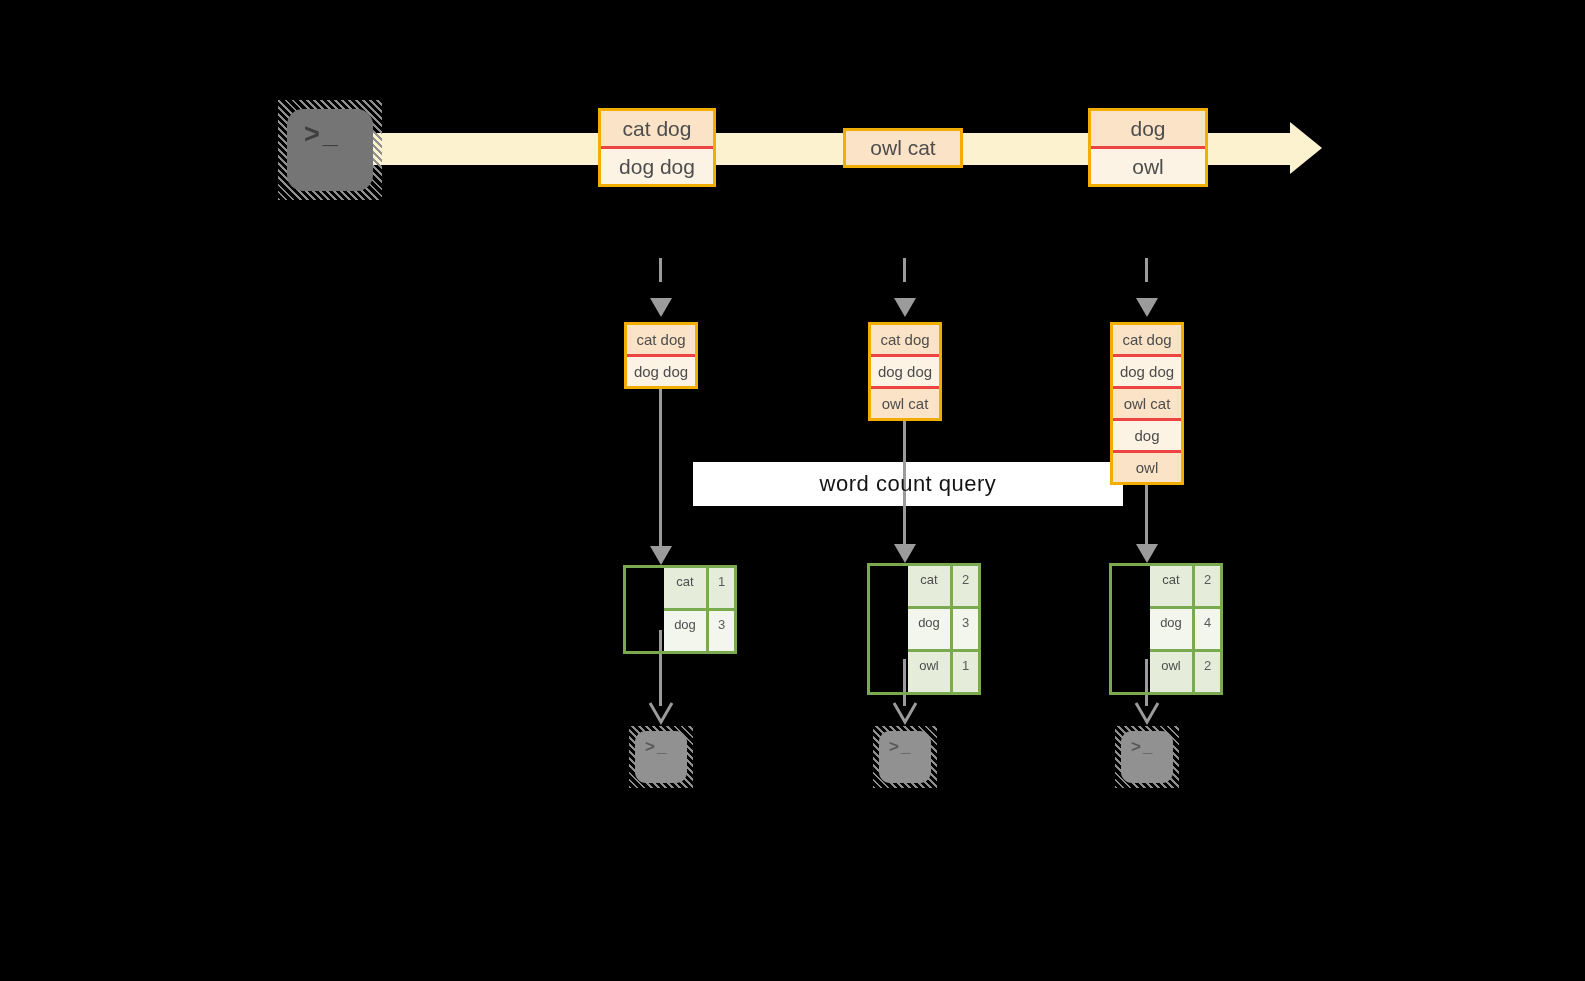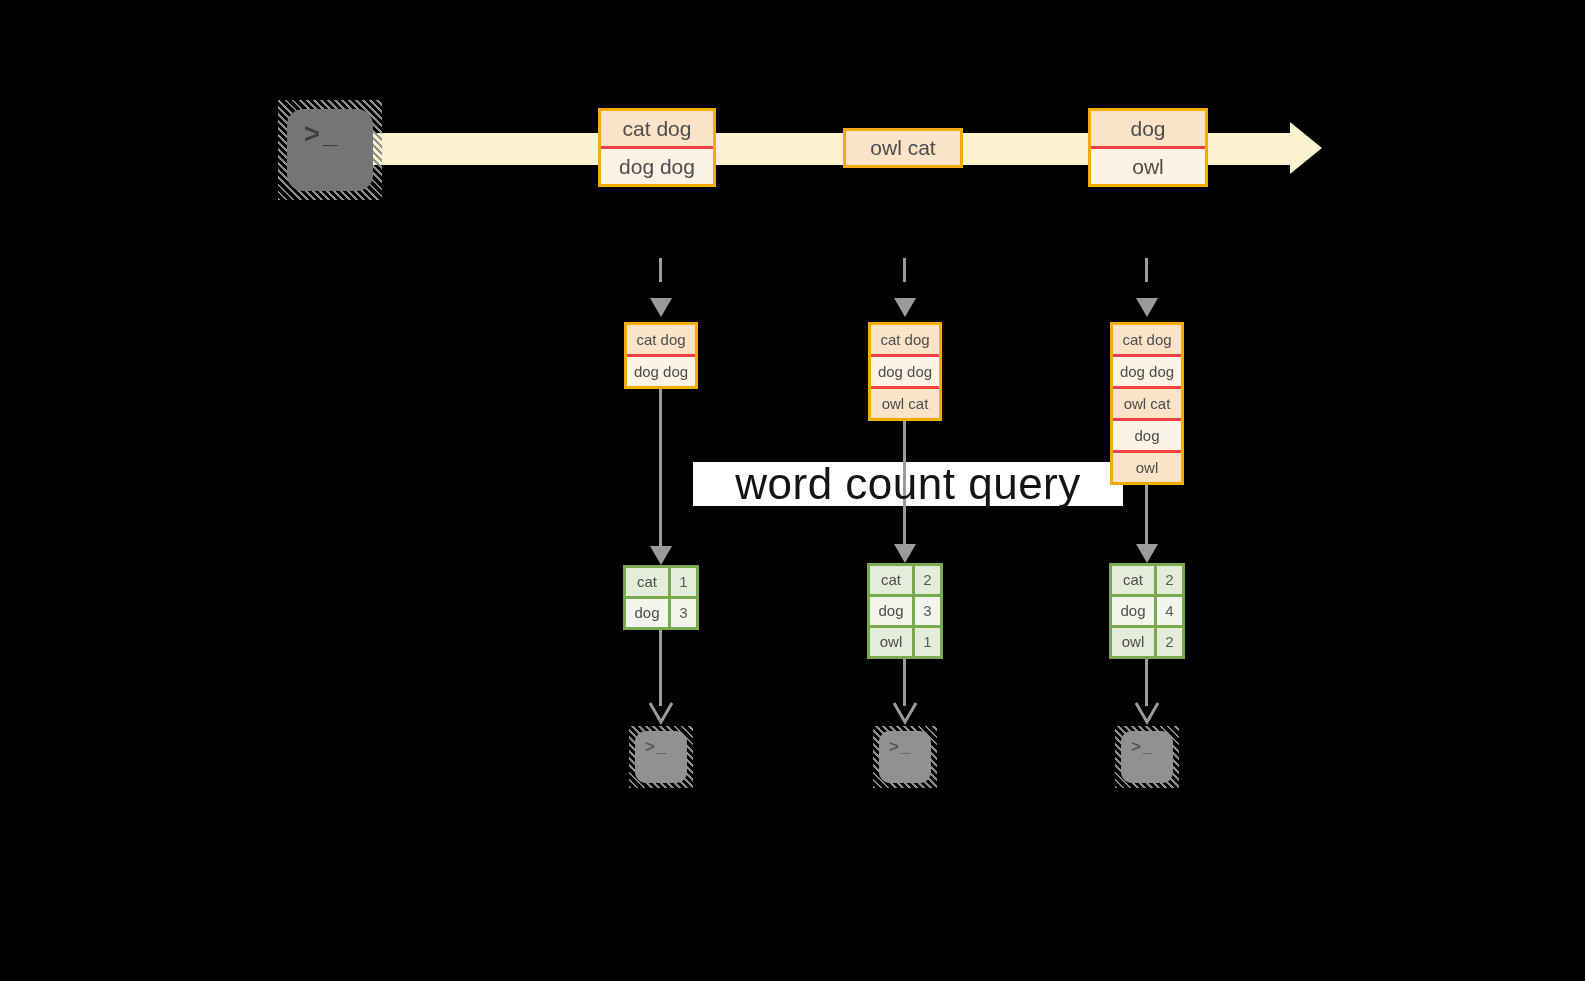--- a/index.html
+++ b/index.html
@@ -39,24 +39,24 @@
   
   .vline{position:absolute;width:3px;background:#9b9b9b;z-index:2;}
   .vdash{position:absolute;width:3px;z-index:2;
     background:repeating-linear-gradient(to bottom,#9b9b9b 0,#9b9b9b 24px,transparent 24px,transparent 36px);}
   .tri{position:absolute;width:0;height:0;z-index:2;
     border-left:11px solid transparent;border-right:11px solid transparent;border-top:19px solid #9b9b9b;}
   .vhead{position:absolute;z-index:2;}
   
   .qlabel-bg{position:absolute;left:693px;top:462px;width:430px;height:44px;background:#ffffff;z-index:1;}
   .qlabel-text{position:absolute;left:693px;top:462px;width:430px;height:44px;line-height:44px;
-    text-align:center;font-size:44px;font-weight:300;color:#141414;letter-spacing:0.5px;z-index:3;}
+    text-align:center;font-size:22px;font-weight:300;color:#141414;letter-spacing:0.5px;z-index:3;}
   
   .gtable{position:absolute;border:3px solid #79aa50;z-index:4;}
-  .trow{display:flex;height:28px;line-height:28px;font-size:15px;}
+  .trow{display:flex;height:40px;line-height:28px;font-size:13px;margin-left:38px;}
   .trow + .trow{border-top:3px solid #79aa50;}
   .wcell{width:42px;text-align:center;color:#4d4d4d;}
   .vcell{width:25px;text-align:center;color:#5a5a5a;border-left:3px solid #79aa50;}
   .trow:nth-child(odd) .wcell,.trow:nth-child(odd) .vcell{background:#e5ecda;}
   .trow:nth-child(even) .wcell,.trow:nth-child(even) .vcell{background:#f3f6ed;}
   .tb0{left:623px;top:565px;}
   .tb1{left:867px;top:563px;}
   .tb2{left:1109px;top:563px;}
 </style>
 </head>

